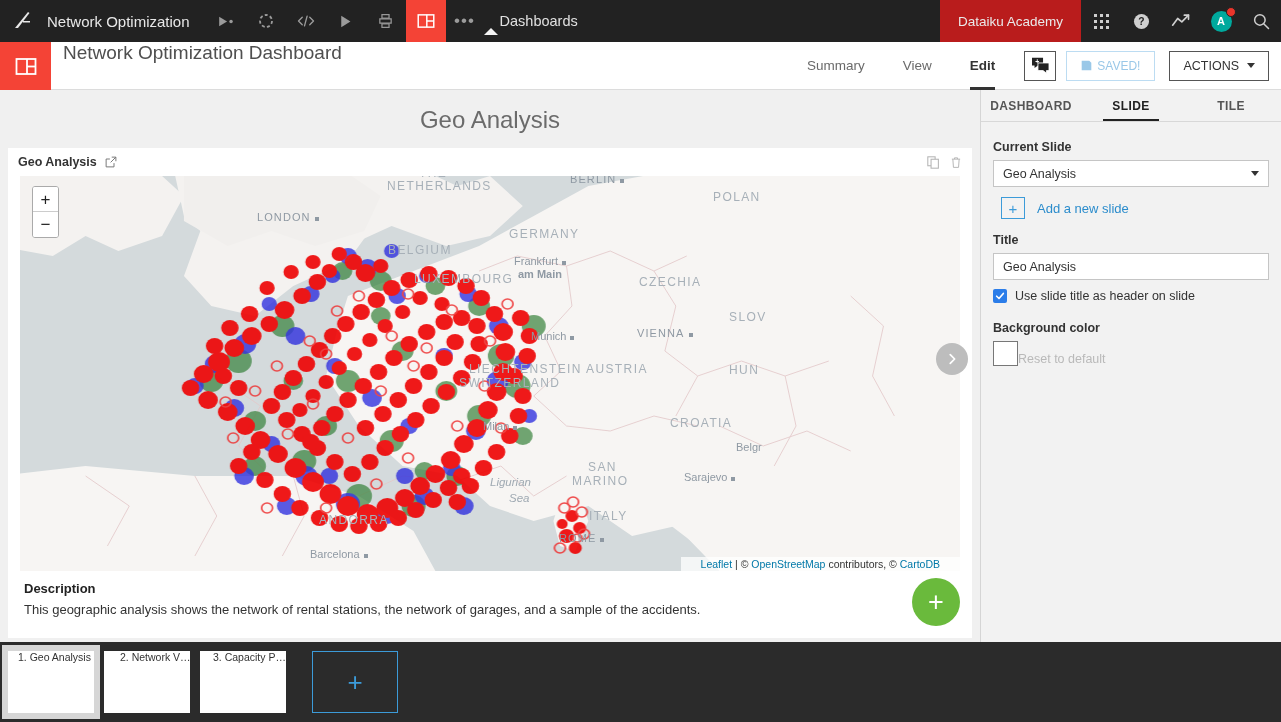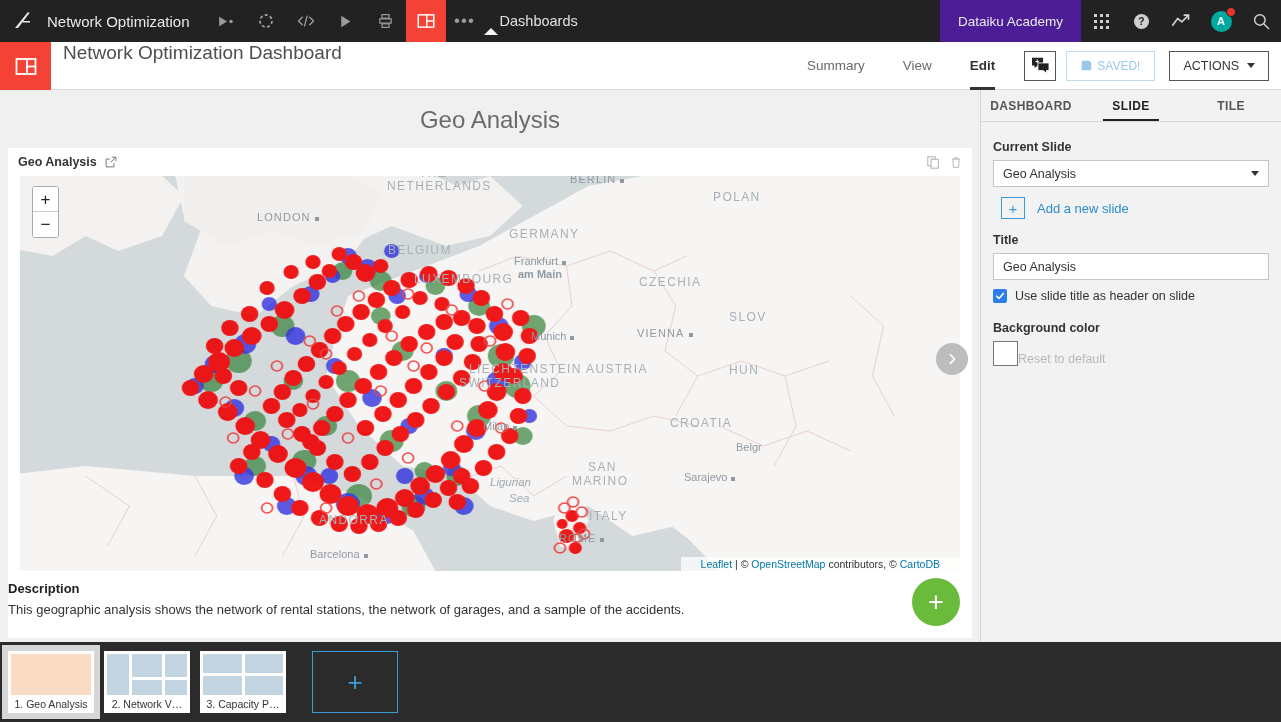--- a/index.html
+++ b/index.html
@@ -62,21 +62,21 @@
     width: 0; height: 0;
     border-left: 7px solid transparent;
     border-right: 7px solid transparent;
     border-bottom: 7px solid #f3f3f3;
   }
   .topbar-right {
     margin-left: auto;
     display: flex; align-items: center; height: 42px;
   }
   .academy-chip {
-    background: #4c1d95;
+    background: #b91c1c;
     color: #eaeaea;
     font-size: 13.5px;
     height: 42px;
     display: flex; align-items: center;
     padding: 0 18px;
     white-space: nowrap;
   }
   .right-ico {
     width: 40px; height: 42px;
     display:flex; align-items:center; justify-content:center;
@@ -266,21 +266,21 @@
     position: absolute;
     right: 12px; top: 253px;
     width: 32px; height: 32px;
     border-radius: 50%;
     background: #bdbdbd;
     display:flex; align-items:center; justify-content:center;
     cursor:pointer; z-index: 6;
   }
 
   .descr {
-    padding: 10px 0 0;
+    padding: 10px 16px 0;
   }
   .descr-title { font-size: 13px; font-weight: bold; color:#222; margin-bottom: 4px;}
   .descr-body { font-size: 13px; color:#333; line-height: 20px; max-width: 690px;}
 
   .fab {
     position:absolute;
     right: 20px; bottom: 16px;
     width: 48px; height: 48px;
     border-radius: 50%;
     background: #6aba3c;
@@ -366,21 +366,21 @@
     height: 80px;
     background: #2b2b2b;
     display:flex;
     align-items: center;
     padding-left: 8px;
     gap: 10px;
   }
   .thumb {
     width: 86px; height: 62px;
     background: #fff;
-    display:flex; flex-direction:column;
+    display:flex; flex-direction:row;
     cursor:pointer;
     position:relative;
     text-align:center;
   }
   .thumb.selected {
     outline: 6px solid #d6d6d6;
     outline-offset: 0px;
   }
   .thumb-canvas { flex:1; padding: 3px; display:flex; }
   .thumb-label {

